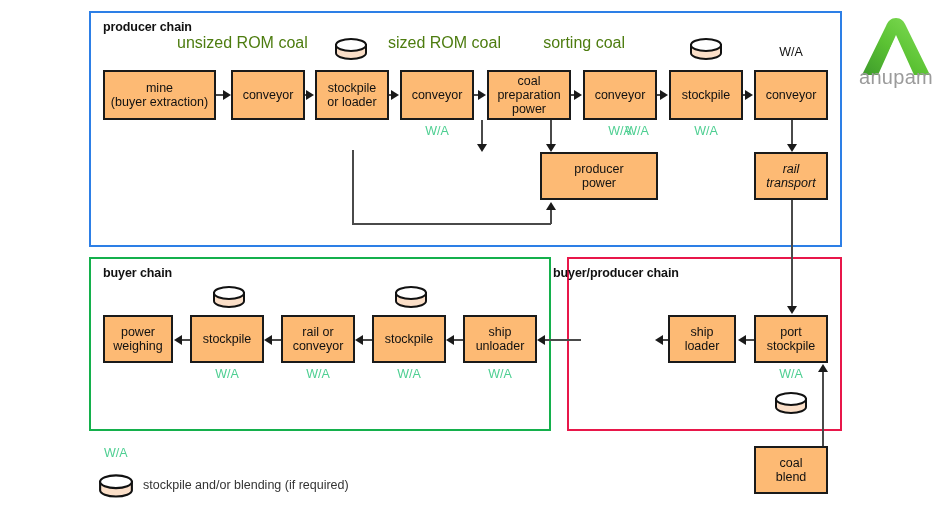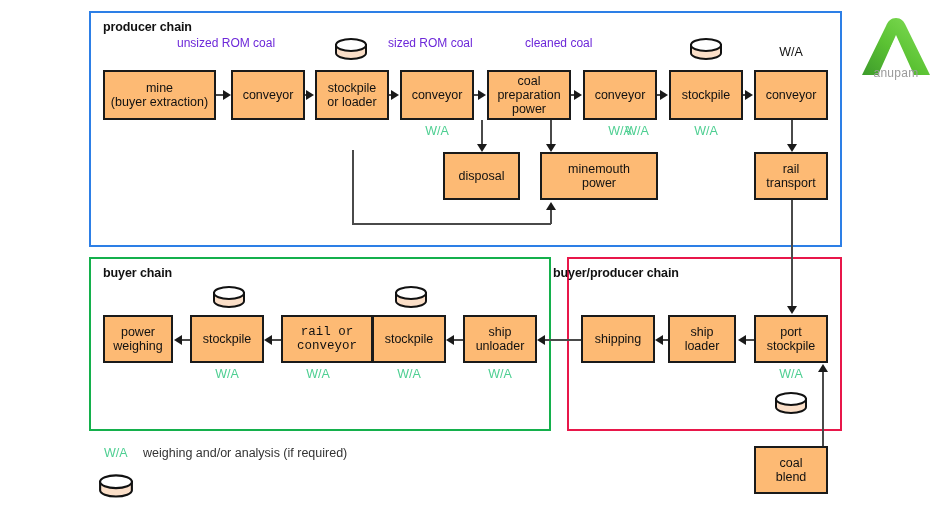--- a/index.html
+++ b/index.html
@@ -18,21 +18,21 @@
   #panel-buyer{left:89px;top:257px;width:458px;height:170px;border-color:#14b04c;}
   #panel-bp{left:567px;top:257px;width:271px;height:170px;border-color:#e8174a;}
 
   
   .box{position:absolute;background:#fdba74;border:2px solid #1a1a1a;
        box-sizing:border-box;display:flex;align-items:center;justify-content:center;
        text-align:center;font-size:12.5px;color:#111;line-height:14px;z-index:6;}
   .box span{display:block;padding:0 2px;}
 
   
-  .lbl{position:absolute;font-size:12px;color:#6d28d9;text-align:left;
+  .lbl{position:absolute;font-size:16px;color:#4d7c0f;text-align:right;
        line-height:14px;white-space:nowrap;z-index:5;}
   .wa{position:absolute;font-size:12.5px;color:#4ecf92;text-align:center;
       white-space:nowrap;z-index:5;}
   .wa-dark{color:#111;}
 
   
   .cyl{position:absolute;width:34px;height:23px;z-index:5;}
 
   
   .ln{position:absolute;background:#4a4a4a;z-index:2;}
@@ -48,21 +48,21 @@
   .arw.u{border-left:5px solid transparent;border-right:5px solid transparent;
          border-bottom:8px solid #1a1a1a;}
 
   
   .lg-wa{position:absolute;font-size:12.5px;color:#4ecf92;white-space:nowrap;}
   .lg-tx{position:absolute;font-size:12.5px;color:#333;white-space:nowrap;}
 
   
   #logo{position:absolute;left:856px;top:6px;width:80px;height:84px;}
   #logo-word{position:absolute;left:856px;top:66px;width:80px;text-align:center;
-             font-size:12px;color:#9b9b9b;letter-spacing:0.3px;}
+             font-size:20px;color:#9b9b9b;letter-spacing:0.3px;}
 </style>
 </head>
 <body>
 
 <div id="stage">
 
   <div class="panel" id="panel-producer"></div>
   <div class="panel-title" style="left:103px;top:20px;">producer chain</div>
 
   <div class="panel" id="panel-buyer"></div>
@@ -73,21 +73,21 @@
 
   <div class="lbl" style="left:177px;top:36px;width:100px;">
     <span>unsized</span>
     <span>ROM coal</span>
   </div>
   <div class="lbl" style="left:388px;top:36px;width:100px;">
     <span>sized</span>
     <span>ROM coal</span>
   </div>
   <div class="lbl" style="left:525px;top:36px;width:100px;">
-    <span>cleaned</span>
+    <span>sorting</span>
     <span>coal</span>
   </div>
 
   <svg class="cyl" style="left:334px;top:38px;" viewBox="0 0 34 23">
     <path d="M2,7 L2,15 A15,6 0 0 0 32,15 L32,7 Z" fill="#fbdfc8" stroke="#111" stroke-width="2"></path>
     <ellipse cx="17" cy="7" rx="15" ry="6" fill="#fff" stroke="#111" stroke-width="2"></ellipse>
   </svg>
   <svg class="cyl" style="left:689px;top:38px;" viewBox="0 0 34 23">
     <path d="M2,7 L2,15 A15,6 0 0 0 32,15 L32,7 Z" fill="#fbdfc8" stroke="#111" stroke-width="2"></path>
     <ellipse cx="17" cy="7" rx="15" ry="6" fill="#fff" stroke="#111" stroke-width="2"></ellipse>
@@ -157,32 +157,27 @@
   <div class="arw r" style="left:660px;top:90px;"></div>
 
   <div class="ln h" style="left:743px;top:94px;width:4px;"></div>
   <div class="arw r" style="left:745px;top:90px;"></div>
 
   <div class="wa" style="left:400px;top:124px;width:74px;">W/A</div>
   <div class="wa" style="left:583px;top:124px;width:74px;">W/A</div>
   <div class="wa" style="left:669px;top:124px;width:74px;">W/A</div>
   <div class="wa wa-dark" style="left:754px;top:45px;width:74px;">W/A</div>
 
-  <div class="box" style="left:443px;top:152px;width:77px;height:48px;">
-    <div>
-        <span>disposal</span>
-      </div>
-  </div>
   <div class="box" style="left:540px;top:152px;width:118px;height:48px;">
     <div>
-      <span>minemouth</span>
+      <span>producer</span>
       <span>power</span>
     </div>
   </div>
-  <div class="box" style="left:754px;top:152px;width:74px;height:48px;">
+  <div class="box" style="left:754px;top:152px;width:74px;height:48px;font-style:italic;">
     <div>
       <span>rail</span>
       <span>transport</span>
     </div>
   </div>
 
   <div class="wa" style="left:600px;top:124px;width:74px;">W/A</div>
 
   <div class="ln v" style="left:481px;top:120px;height:26px;"></div>
   <div class="arw d" style="left:477px;top:144px;"></div>
@@ -214,21 +209,21 @@
     <div>
       <span>power</span>
       <span>weighing</span>
     </div>
   </div>
   <div class="box" style="left:190px;top:315px;width:74px;height:48px;">
     <div>
         <span>stockpile</span>
       </div>
   </div>
-  <div class="box" style="left:281px;top:315px;width:92px;height:48px;font-family:Liberation Mono, monospace;">
+  <div class="box" style="left:281px;top:315px;width:74px;height:48px;">
     <div>
       <span>rail or</span>
       <span>conveyor</span>
     </div>
   </div>
   <div class="box" style="left:372px;top:315px;width:74px;height:48px;">
     <div>
         <span>stockpile</span>
       </div>
   </div>
@@ -252,25 +247,20 @@
   <div class="arw l" style="left:446px;top:335px;"></div>
 
   <div class="ln h" style="left:539px;top:339px;width:42px;"></div>
   <div class="arw l" style="left:537px;top:335px;"></div>
 
   <div class="wa" style="left:190px;top:367px;width:74px;">W/A</div>
   <div class="wa" style="left:281px;top:367px;width:74px;">W/A</div>
   <div class="wa" style="left:372px;top:367px;width:74px;">W/A</div>
   <div class="wa" style="left:463px;top:367px;width:74px;">W/A</div>
 
-  <div class="box" style="left:581px;top:315px;width:74px;height:48px;">
-    <div>
-        <span>shipping</span>
-      </div>
-  </div>
   <div class="box" style="left:668px;top:315px;width:68px;height:48px;">
     <div>
       <span>ship</span>
       <span>loader</span>
     </div>
   </div>
   <div class="box" style="left:754px;top:315px;width:74px;height:48px;">
     <div>
       <span>port</span>
       <span>stockpile</span>
@@ -293,26 +283,26 @@
   <div class="box" style="left:754px;top:446px;width:74px;height:48px;">
     <div>
       <span>coal</span>
       <span>blend</span>
     </div>
   </div>
   <div class="ln v" style="left:822px;top:372px;height:76px;"></div>
   <div class="arw u" style="left:818px;top:364px;"></div>
 
   <div class="lg-wa" style="left:104px;top:446px;">W/A</div>
-  <div class="lg-tx" style="left:143px;top:446px;">weighing and/or analysis (if required)</div>
 
   <svg style="position:absolute;left:98px;top:474px;width:36px;height:25px;" viewBox="0 0 34 23">
     <path d="M2,7 L2,15 A15,6 0 0 0 32,15 L32,7 Z" fill="#fbdfc8" stroke="#111" stroke-width="2"></path>
     <ellipse cx="17" cy="7" rx="15" ry="6" fill="#fff" stroke="#111" stroke-width="2"></ellipse>
   </svg>
+  <div class="lg-tx" style="left:143px;top:478px;">stockpile and/or blending (if required)</div>
 
   <svg id="logo" viewBox="0 0 80 70">
     <defs>
       <linearGradient id="gA" x1="0" y1="1" x2="1" y2="0">
         <stop offset="0%" stop-color="#3d9b2b"></stop>
         <stop offset="45%" stop-color="#5bc233"></stop>
         <stop offset="100%" stop-color="#86e05a"></stop>
       </linearGradient>
     </defs>
     <path d="M40,5 C35,5 32,8 30,13 L6,62 L22,62 L40,22 L58,62 L74,62 L50,13 C48,8 45,5 40,5 Z" fill="url(#gA)"></path>

